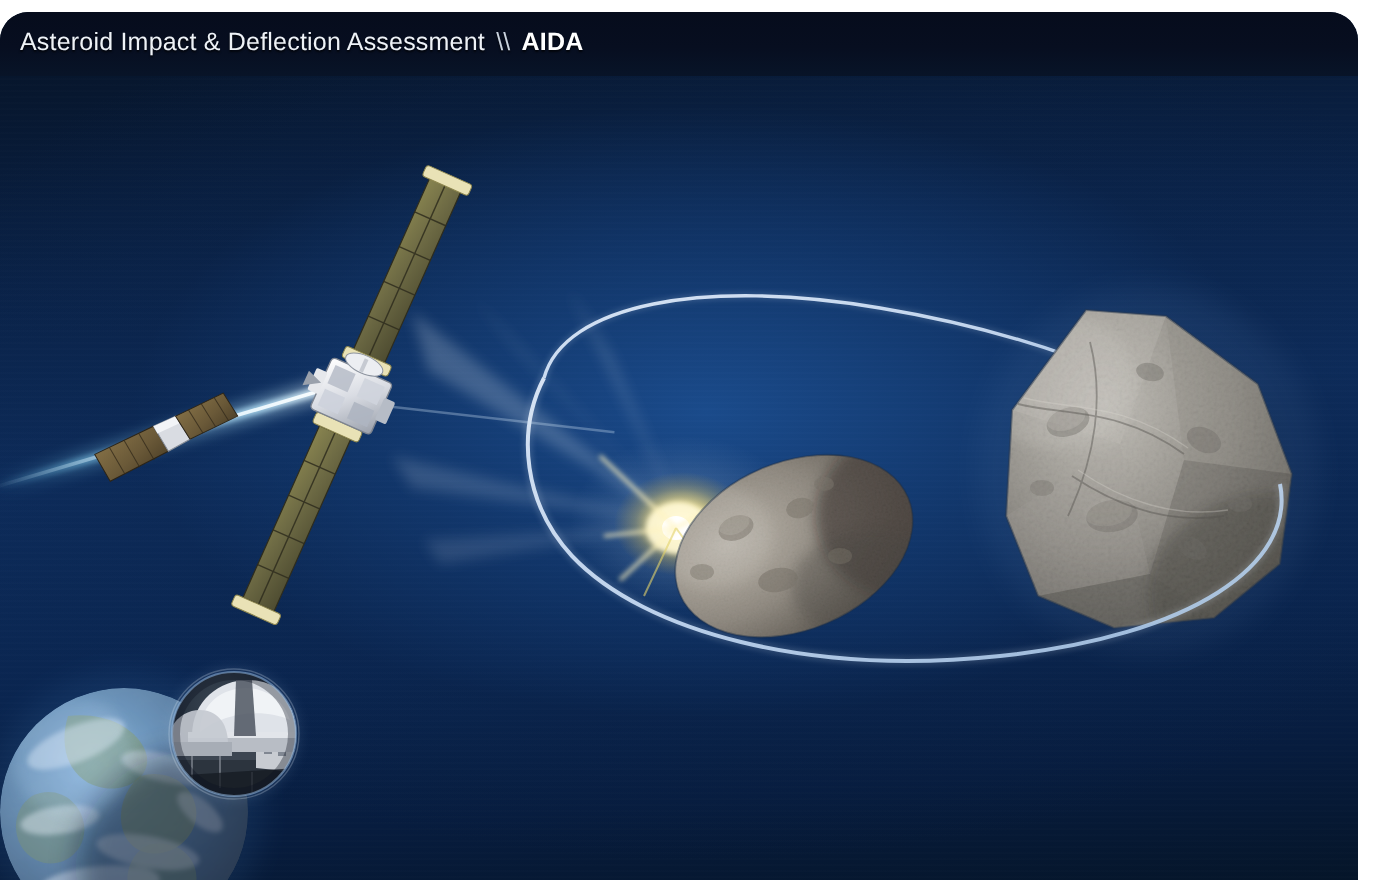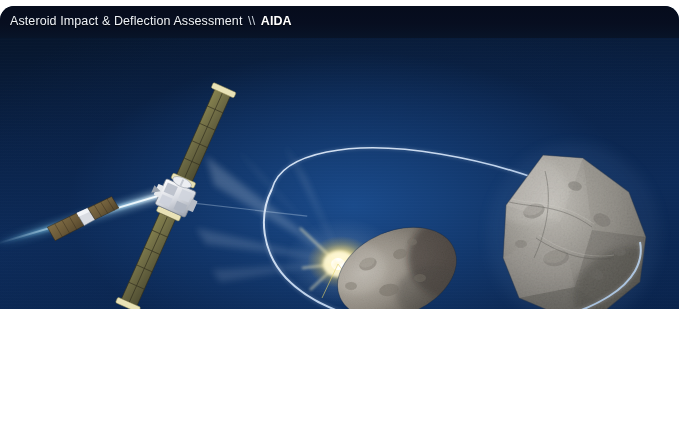--- a/index.html
+++ b/index.html
@@ -11,21 +11,21 @@
   body {
     width: 690px;
     height: 440px;
     overflow: hidden;
     font-family: "Liberation Sans", sans-serif;
   }
 
   #stage {
     position: relative;
     width: 690px;
-    height: 309px;
+    height: 440px;
     background: #ffffff;
     overflow: hidden;
   }
 
   
   #panel {
     position: absolute;
     left: 0;
     top: 6px;
     width: 679px;

